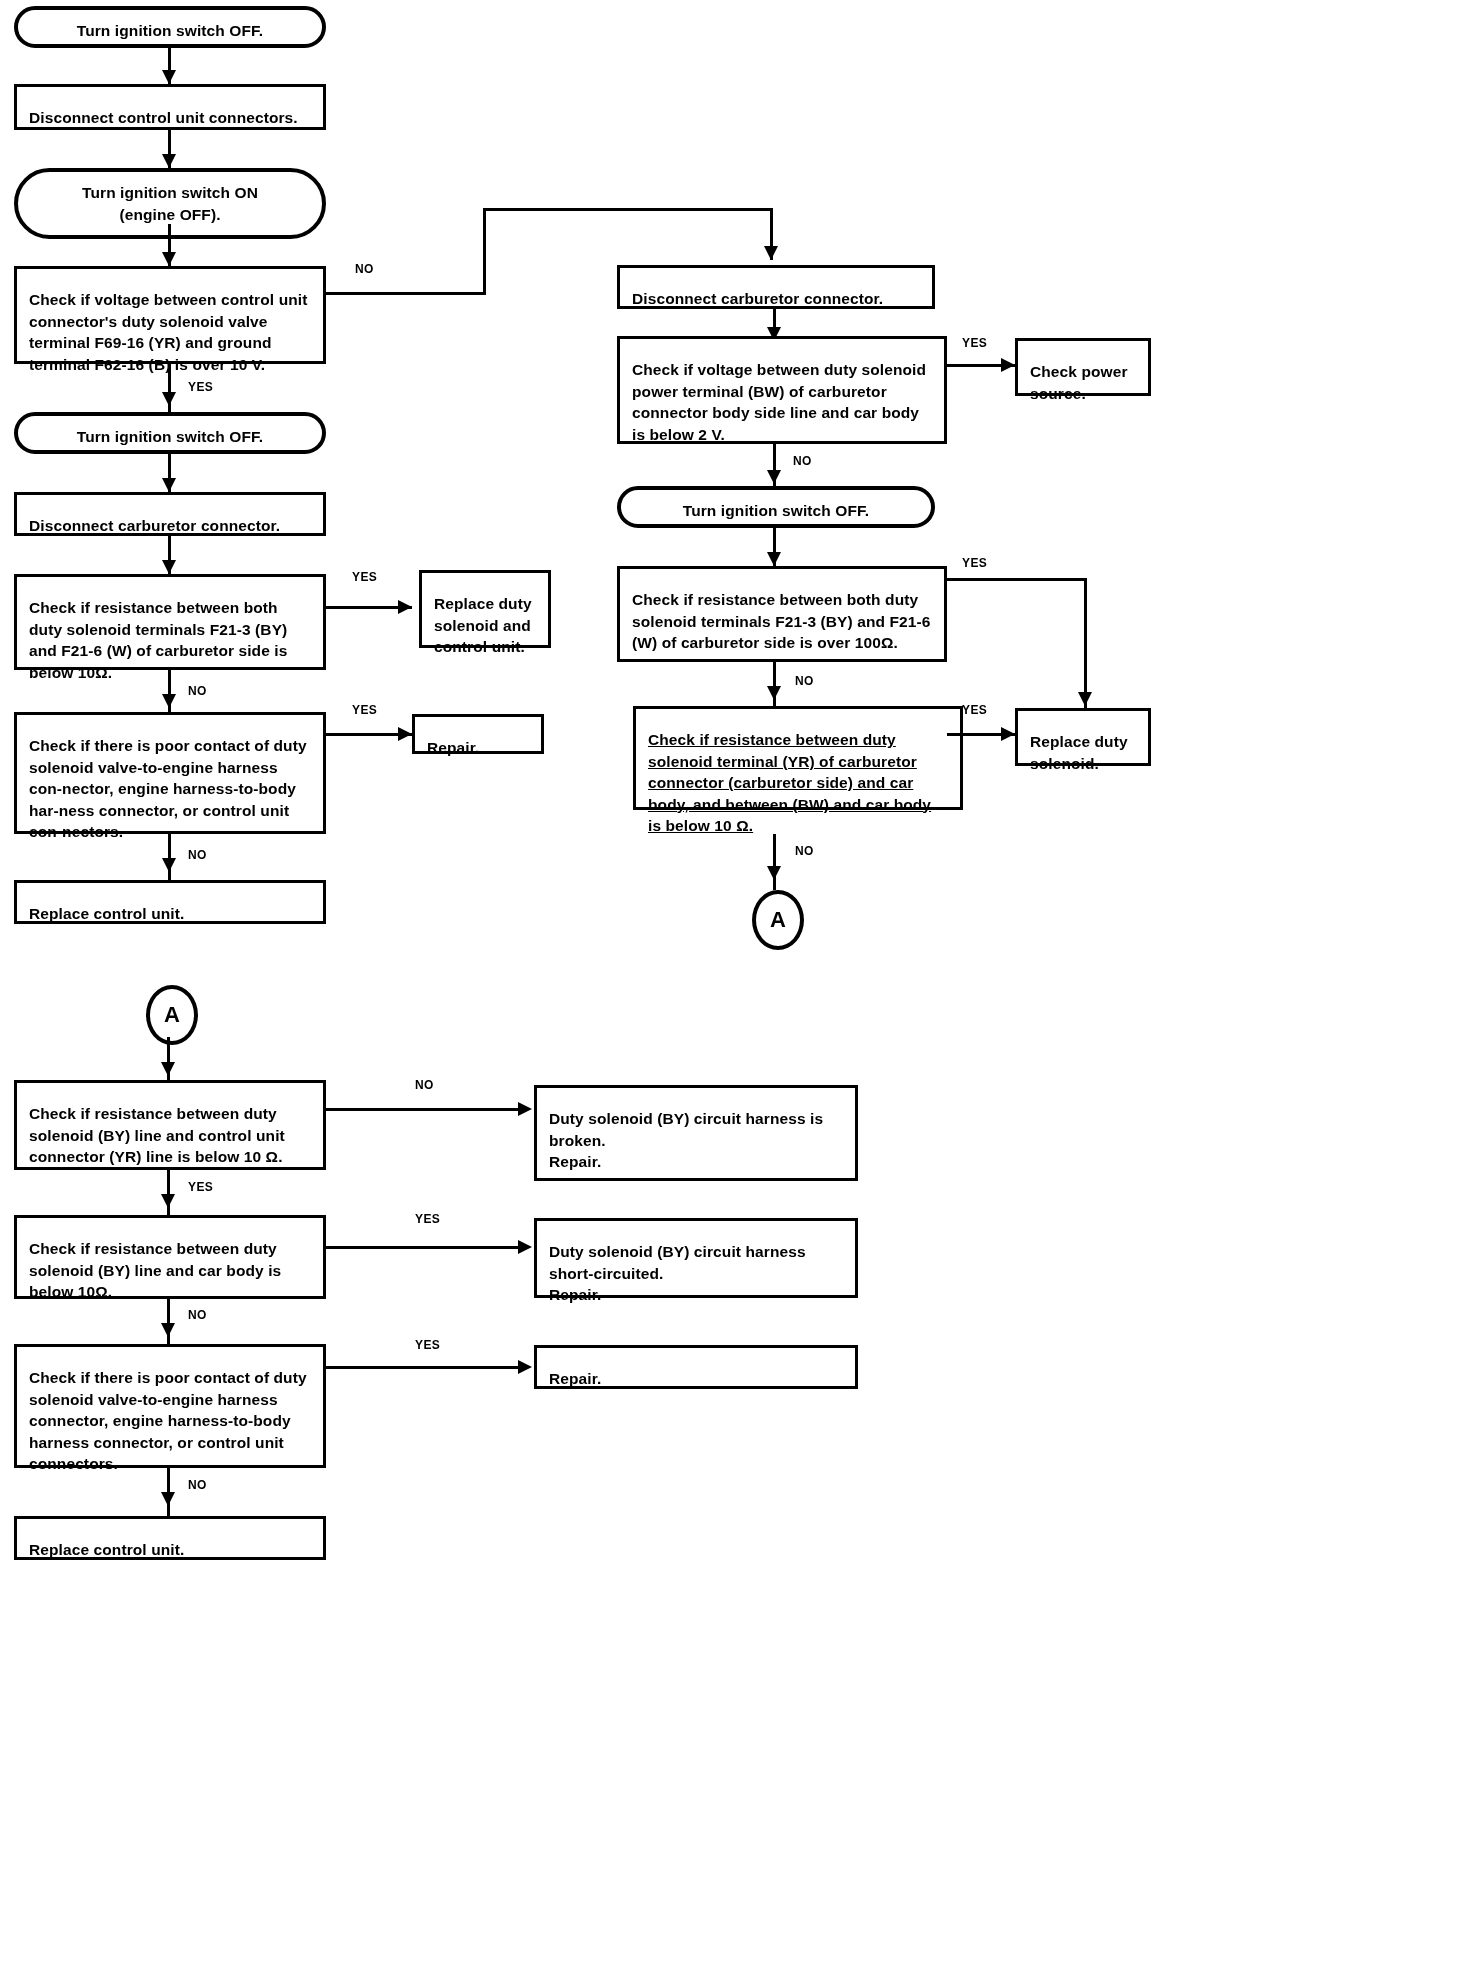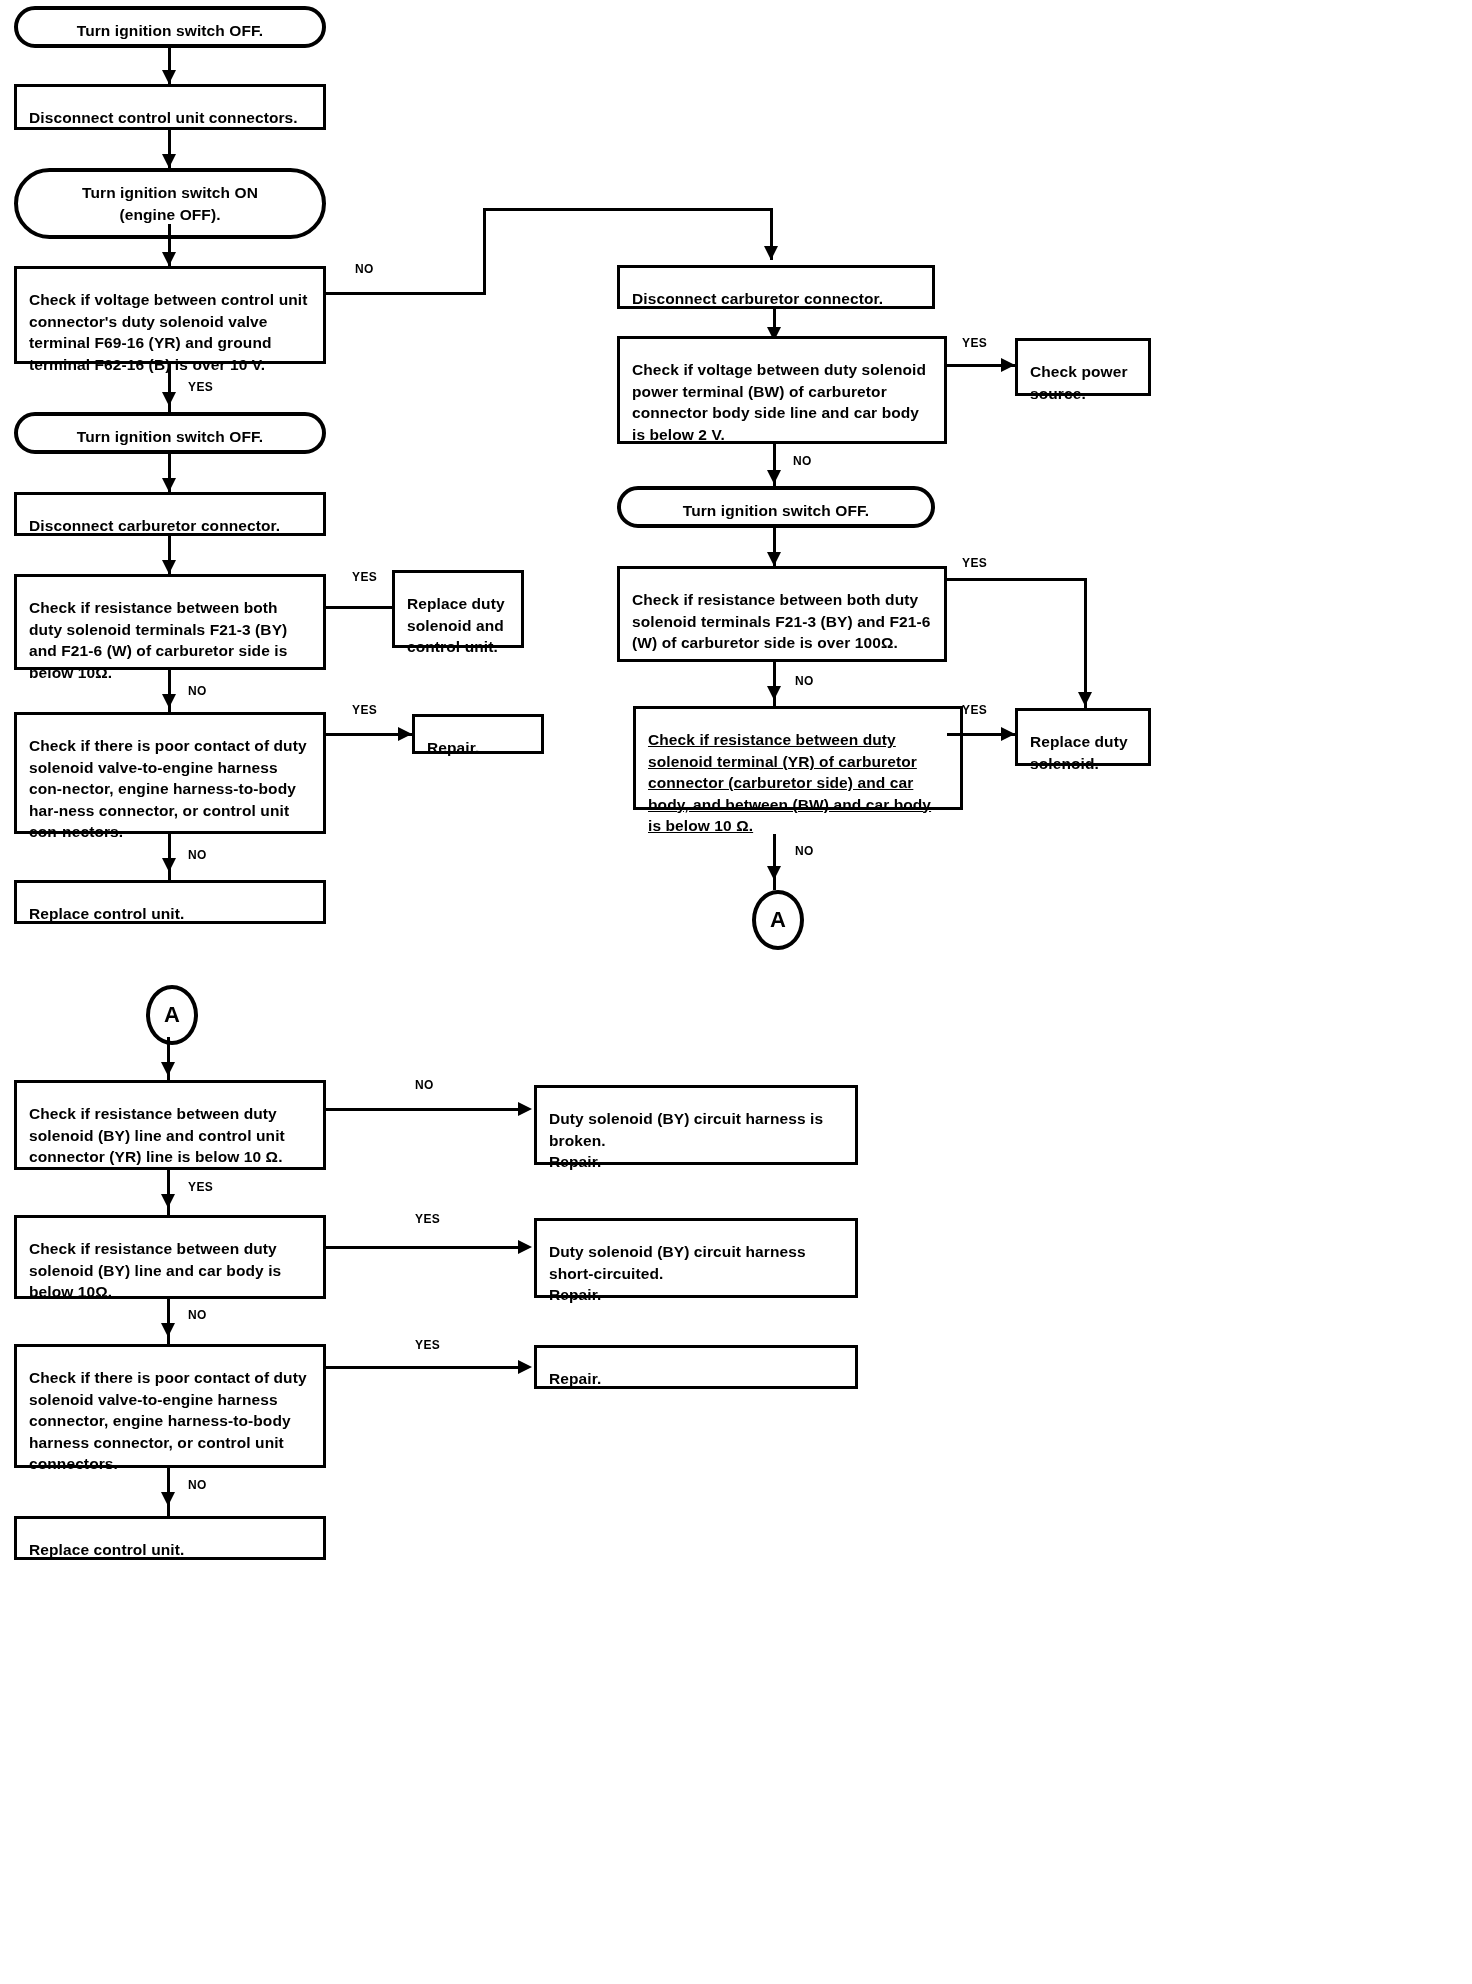--- a/index.html
+++ b/index.html
@@ -85,21 +85,21 @@
   <div class="arw" style="left:162px;top:560px;"></div>
 
   <div class="node proc" style="left:14px;top:574px;width:312px;height:96px;">
     <span class="txt">Check if resistance between both duty solenoid terminals F21-3 (BY) and F21-6 (W) of carburetor side is below 10Ω.</span>
   </div>
 
   <div class="h" style="left:326px;top:606px;width:86px;"></div>
   <div class="arwR" style="left:398px;top:600px;"></div>
   <div class="lbl" style="left:352px;top:570px;">YES</div>
 
-  <div class="node proc" style="left:392px;top:570px;width:132px;height:78px;">
+  <div class="node proc" style="left:419px;top:570px;width:132px;height:78px;">
     <span class="txt">Replace duty solenoid and control unit.</span>
   </div>
 
   <div class="v" style="left:168px;top:670px;height:48px;"></div>
   <div class="arw" style="left:162px;top:694px;"></div>
   <div class="lbl" style="left:188px;top:684px;">NO</div>
 
   <div class="node proc" style="left:14px;top:712px;width:312px;height:122px;">
     <span class="txt">Check if there is poor contact of duty solenoid valve-to-engine harness con-nector, engine harness-to-body har-ness connector, or control unit con-nectors.</span>
   </div>
@@ -191,21 +191,21 @@
   <div class="arw" style="left:161px;top:1062px;"></div>
 
   <div class="node proc" style="left:14px;top:1080px;width:312px;height:90px;">
     <span class="txt">Check if resistance between duty solenoid (BY) line and control unit connector (YR) line is below 10 Ω.</span>
   </div>
 
   <div class="h" style="left:326px;top:1108px;width:200px;"></div>
   <div class="arwR" style="left:518px;top:1102px;"></div>
   <div class="lbl" style="left:415px;top:1078px;">NO</div>
 
-  <div class="node proc" style="left:534px;top:1085px;width:324px;height:80px;">
+  <div class="node proc" style="left:534px;top:1085px;width:324px;height:96px;">
     <span class="txt">Duty solenoid (BY) circuit harness is broken.
 Repair.</span>
   </div>
 
   <div class="v" style="left:167px;top:1170px;height:48px;"></div>
   <div class="arw" style="left:161px;top:1194px;"></div>
   <div class="lbl" style="left:188px;top:1180px;">YES</div>
 
   <div class="node proc" style="left:14px;top:1215px;width:312px;height:84px;">
     <span class="txt">Check if resistance between duty solenoid (BY) line and car body is below 10Ω.</span>

